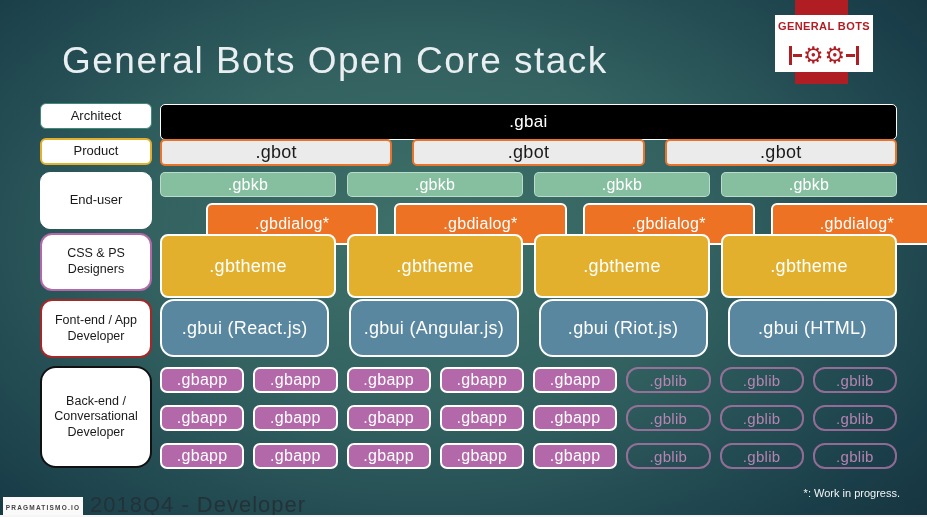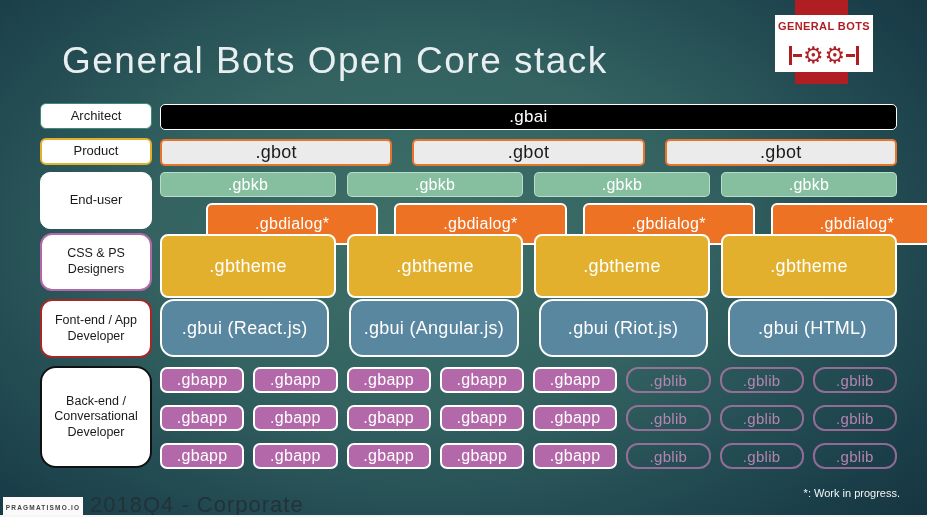--- a/index.html
+++ b/index.html
@@ -37,21 +37,21 @@
   .l-enduser{top:172px;height:57px;border:1.5px solid #ffffff;border-radius:10px;}
   .l-css{top:233px;height:58px;border:2px solid #b368a9;border-radius:12px;font-size:12.5px;}
   .l-frontend{top:299px;height:59px;border:2px solid #a52828;border-radius:12px;font-size:12.5px;}
   .l-backend{top:366px;height:102px;border:2px solid #111111;border-radius:16px;font-size:12.5px;}
   
   .row{position:absolute;left:160px;width:737px;display:flex;}
   .cell{
     flex:1;display:flex;align-items:center;justify-content:center;
     box-sizing:border-box;color:#fff;letter-spacing:.3px;white-space:nowrap;
   }
-  .r-gbai{top:104px;height:26px;text-align:right;}
+  .r-gbai{top:104px;height:36px;text-align:right;}
   .r-gbot{top:139px;height:27px;gap:20px;}
   .r-gbkb{top:172px;height:25px;gap:11px;}
   .r-gbdialog{top:203px;height:42px;gap:16px;margin-left:46px;}
   .r-gbtheme{top:234px;height:64px;gap:11px;}
   .r-gbui{top:299px;height:58px;gap:20px;}
   .r-app1{top:367px;height:26px;gap:9px;}
   .r-app2{top:405px;height:26px;gap:9px;}
   .r-app3{top:443px;height:26px;gap:9px;}
   .c-gbai{background:#000000;border:1.5px solid #ffffff;border-radius:5px;font-size:17px;}
   .c-gbot{background:#ebebeb;border:2px solid #e8742c;border-radius:5px;color:#1a1a1a;font-size:18px;}
@@ -163,17 +163,17 @@
     <div class="cell c-gbapp">.gbapp</div>
     <div class="cell c-gbapp">.gbapp</div>
     <div class="cell c-gbapp">.gbapp</div>
     <div class="cell c-gbapp">.gbapp</div>
     <div class="cell c-gblib">.gblib</div>
     <div class="cell c-gblib">.gblib</div>
     <div class="cell c-gblib">.gblib</div>
   </div>
 
   <div class="badge">PRAGMATISMO.IO</div>
-  <div class="footer-text">2018Q4 - Corporate</div>
+  <div class="footer-text">2018Q4 - Developer</div>
   <div class="note">*: Work in progress.</div>
   <div class="bottom-line"></div>
 
 </div>
 
 </body></html>

